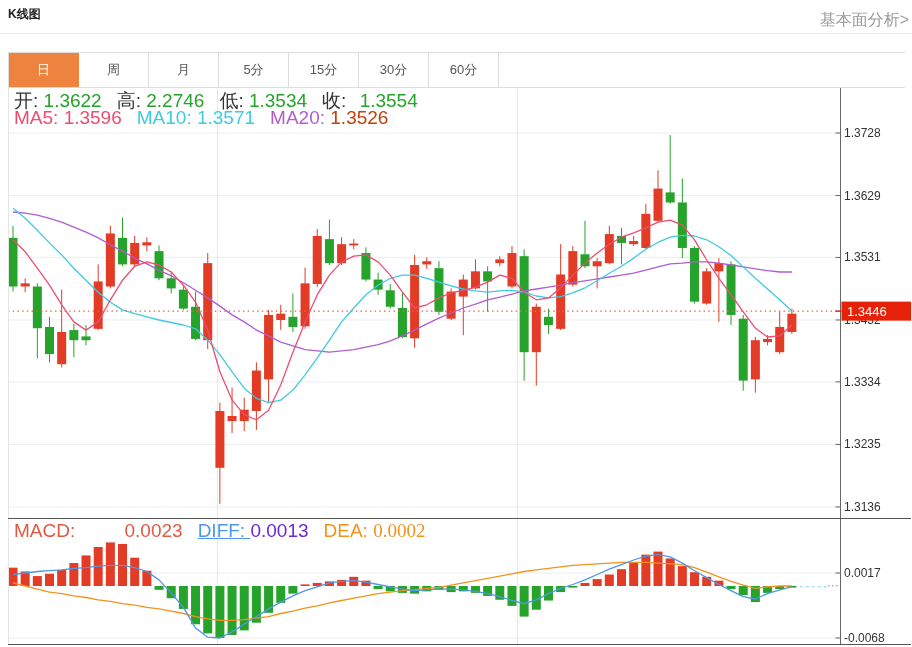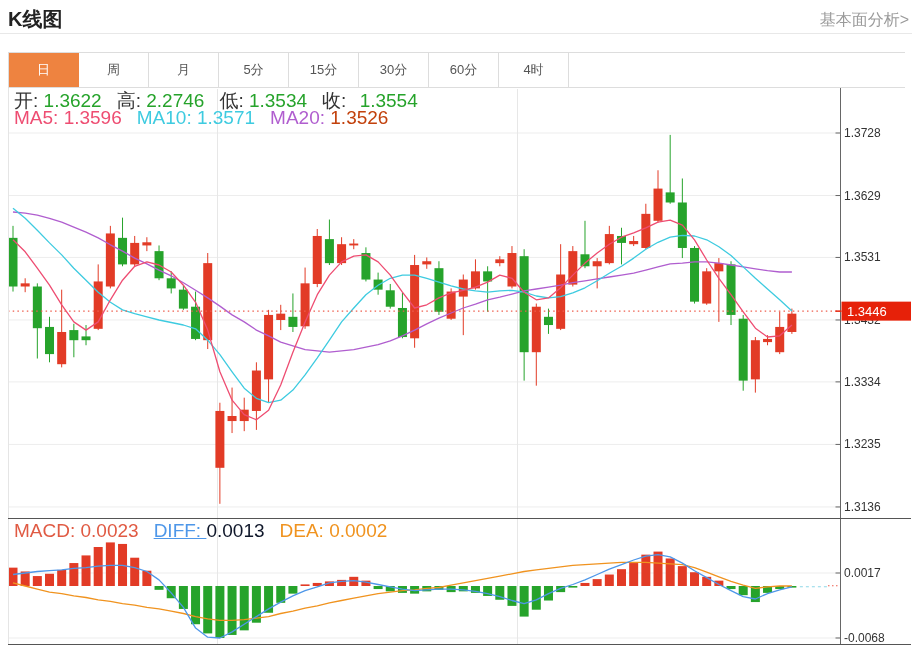--- a/index.html
+++ b/index.html
@@ -1,18 +1,18 @@
 <!DOCTYPE html>
 <html><head>
 <meta charset="utf-8">
 <style>
   html,body{margin:0;padding:0;background:#fff;}
   body{font-family:"Liberation Sans",sans-serif;}
   .app{position:relative;width:912px;height:647px;background:#fff;overflow:hidden;}
-  .title{position:absolute;left:8px;top:6px;font-size:20px;font-weight:bold;color:#222;}
+  .title{position:absolute;left:8px;top:6px;font-size:12px;font-weight:bold;color:#222;}
   .link{position:absolute;right:3px;top:10px;font-size:16px;color:#9a9a9a;text-decoration:none;cursor:pointer;}
   .divider{position:absolute;left:0;top:33px;width:912px;height:1px;background:#e8e8e8;}
   .tabbar{position:absolute;left:8px;top:52px;width:897px;height:36px;box-sizing:border-box;
           border-top:1px solid #ddd;border-bottom:1px solid #ddd;border-left:1px solid #ddd;
           display:flex;background:#fff;z-index:2;}
   .tab{width:70px;height:100%;box-sizing:border-box;border-right:1px solid #ddd;display:flex;
        align-items:center;justify-content:center;font-size:13px;color:#555;cursor:pointer;background:#fff;}
   .tab.active{background:#ee8340;color:#fff;border-right:1px solid #ee8340;}
   .tab-filler{flex:1;}
   .legend{position:absolute;display:flex;z-index:3;font-size:19px;white-space:nowrap;line-height:15px;}
@@ -31,38 +31,37 @@
   <a class="link">基本面分析&gt;</a>
   <div class="divider"></div>
   <div class="tabbar" id="tabbar">
       <div class="tab active">日</div>
       <div class="tab">周</div>
       <div class="tab">月</div>
       <div class="tab">5分</div>
       <div class="tab">15分</div>
       <div class="tab">30分</div>
       <div class="tab">60分</div>
-      <div class="tab">4时</div>
       <div class="tab-filler"></div>
     </div>
   <div class="legend" id="legend-ohlc">
       <span class="item"><span class="lab" style="color: rgb(51, 51, 51);">开: </span><span class="val" style="color: rgb(38, 163, 43);">1.3622</span></span>
       <span class="item"><span class="lab" style="color: rgb(51, 51, 51);">高: </span><span class="val" style="color: rgb(38, 163, 43);">2.2746</span></span>
       <span class="item"><span class="lab" style="color: rgb(51, 51, 51);">低: </span><span class="val" style="color: rgb(38, 163, 43);">1.3534</span></span>
       <span class="item"><span class="lab" style="color: rgb(51, 51, 51);">收: </span><span class="val" style="color: rgb(38, 163, 43); margin-left: 8px;">1.3554</span></span>
     </div>
   <div class="legend" id="legend-ma">
       <span class="item"><span class="lab" style="color: rgb(238, 77, 114);">MA5: </span><span class="val" style="color: rgb(238, 77, 114);">1.3596</span></span>
       <span class="item"><span class="lab" style="color: rgb(62, 203, 224);">MA10: </span><span class="val" style="color: rgb(62, 203, 224); margin-top: 40px;">1.3571</span></span>
       <span class="item"><span class="lab" style="color: rgb(176, 94, 207);">MA20: </span><span class="val" style="color: #c2410c;">1.3526</span></span>
     </div>
   <div class="legend" id="legend-macd">
-      <span class="item"><span class="lab" style="color: rgb(224, 90, 67);">MACD: </span><span class="val" style="color: rgb(224, 90, 67);">0.0023</span></span>
-      <span class="item"><span class="lab" style="color: rgb(78, 151, 233); text-decoration: underline;">DIFF: </span><span class="val" style="color: #0f172a;">0.0013</span></span>
-      <span class="item"><span class="lab" style="color: rgb(240, 147, 31);">DEA: </span><span class="val" style="color: rgb(240, 147, 31);">0.0002</span></span>
+      <span class="item"><span class="lab" style="color: rgb(224, 90, 67);">MACD: </span><span class="val" style="color: rgb(224, 90, 67); margin-left: 44px;">0.0023</span></span>
+      <span class="item"><span class="lab" style="color: rgb(78, 151, 233); text-decoration: underline;">DIFF: </span><span class="val" style="color: #6d28d9;">0.0013</span></span>
+      <span class="item"><span class="lab" style="color: rgb(240, 147, 31);">DEA: </span><span class="val" style="color: rgb(240, 147, 31); font-family: Liberation Serif, serif;">0.0002</span></span>
     </div>
   <svg id="chart" width="912" height="559" viewBox="0 88 912 559" xmlns="http://www.w3.org/2000/svg">
       <g>
         <line x1="8" y1="133" x2="840.5" y2="133" stroke="#ededed" stroke-width="1"></line>
         <line x1="8" y1="195.53830000000013" x2="840.5" y2="195.53830000000013" stroke="#ededed" stroke-width="1"></line>
         <line x1="8" y1="257.4449000000003" x2="840.5" y2="257.4449000000003" stroke="#ededed" stroke-width="1"></line>
         <line x1="8" y1="319.98320000000047" x2="840.5" y2="319.98320000000047" stroke="#ededed" stroke-width="1"></line>
         <line x1="8" y1="381.8898000000006" x2="840.5" y2="381.8898000000006" stroke="#ededed" stroke-width="1"></line>
         <line x1="8" y1="444.42810000000077" x2="840.5" y2="444.42810000000077" stroke="#ededed" stroke-width="1"></line>
         <line x1="8" y1="506.9663999999995" x2="840.5" y2="506.9663999999995" stroke="#ededed" stroke-width="1"></line>

